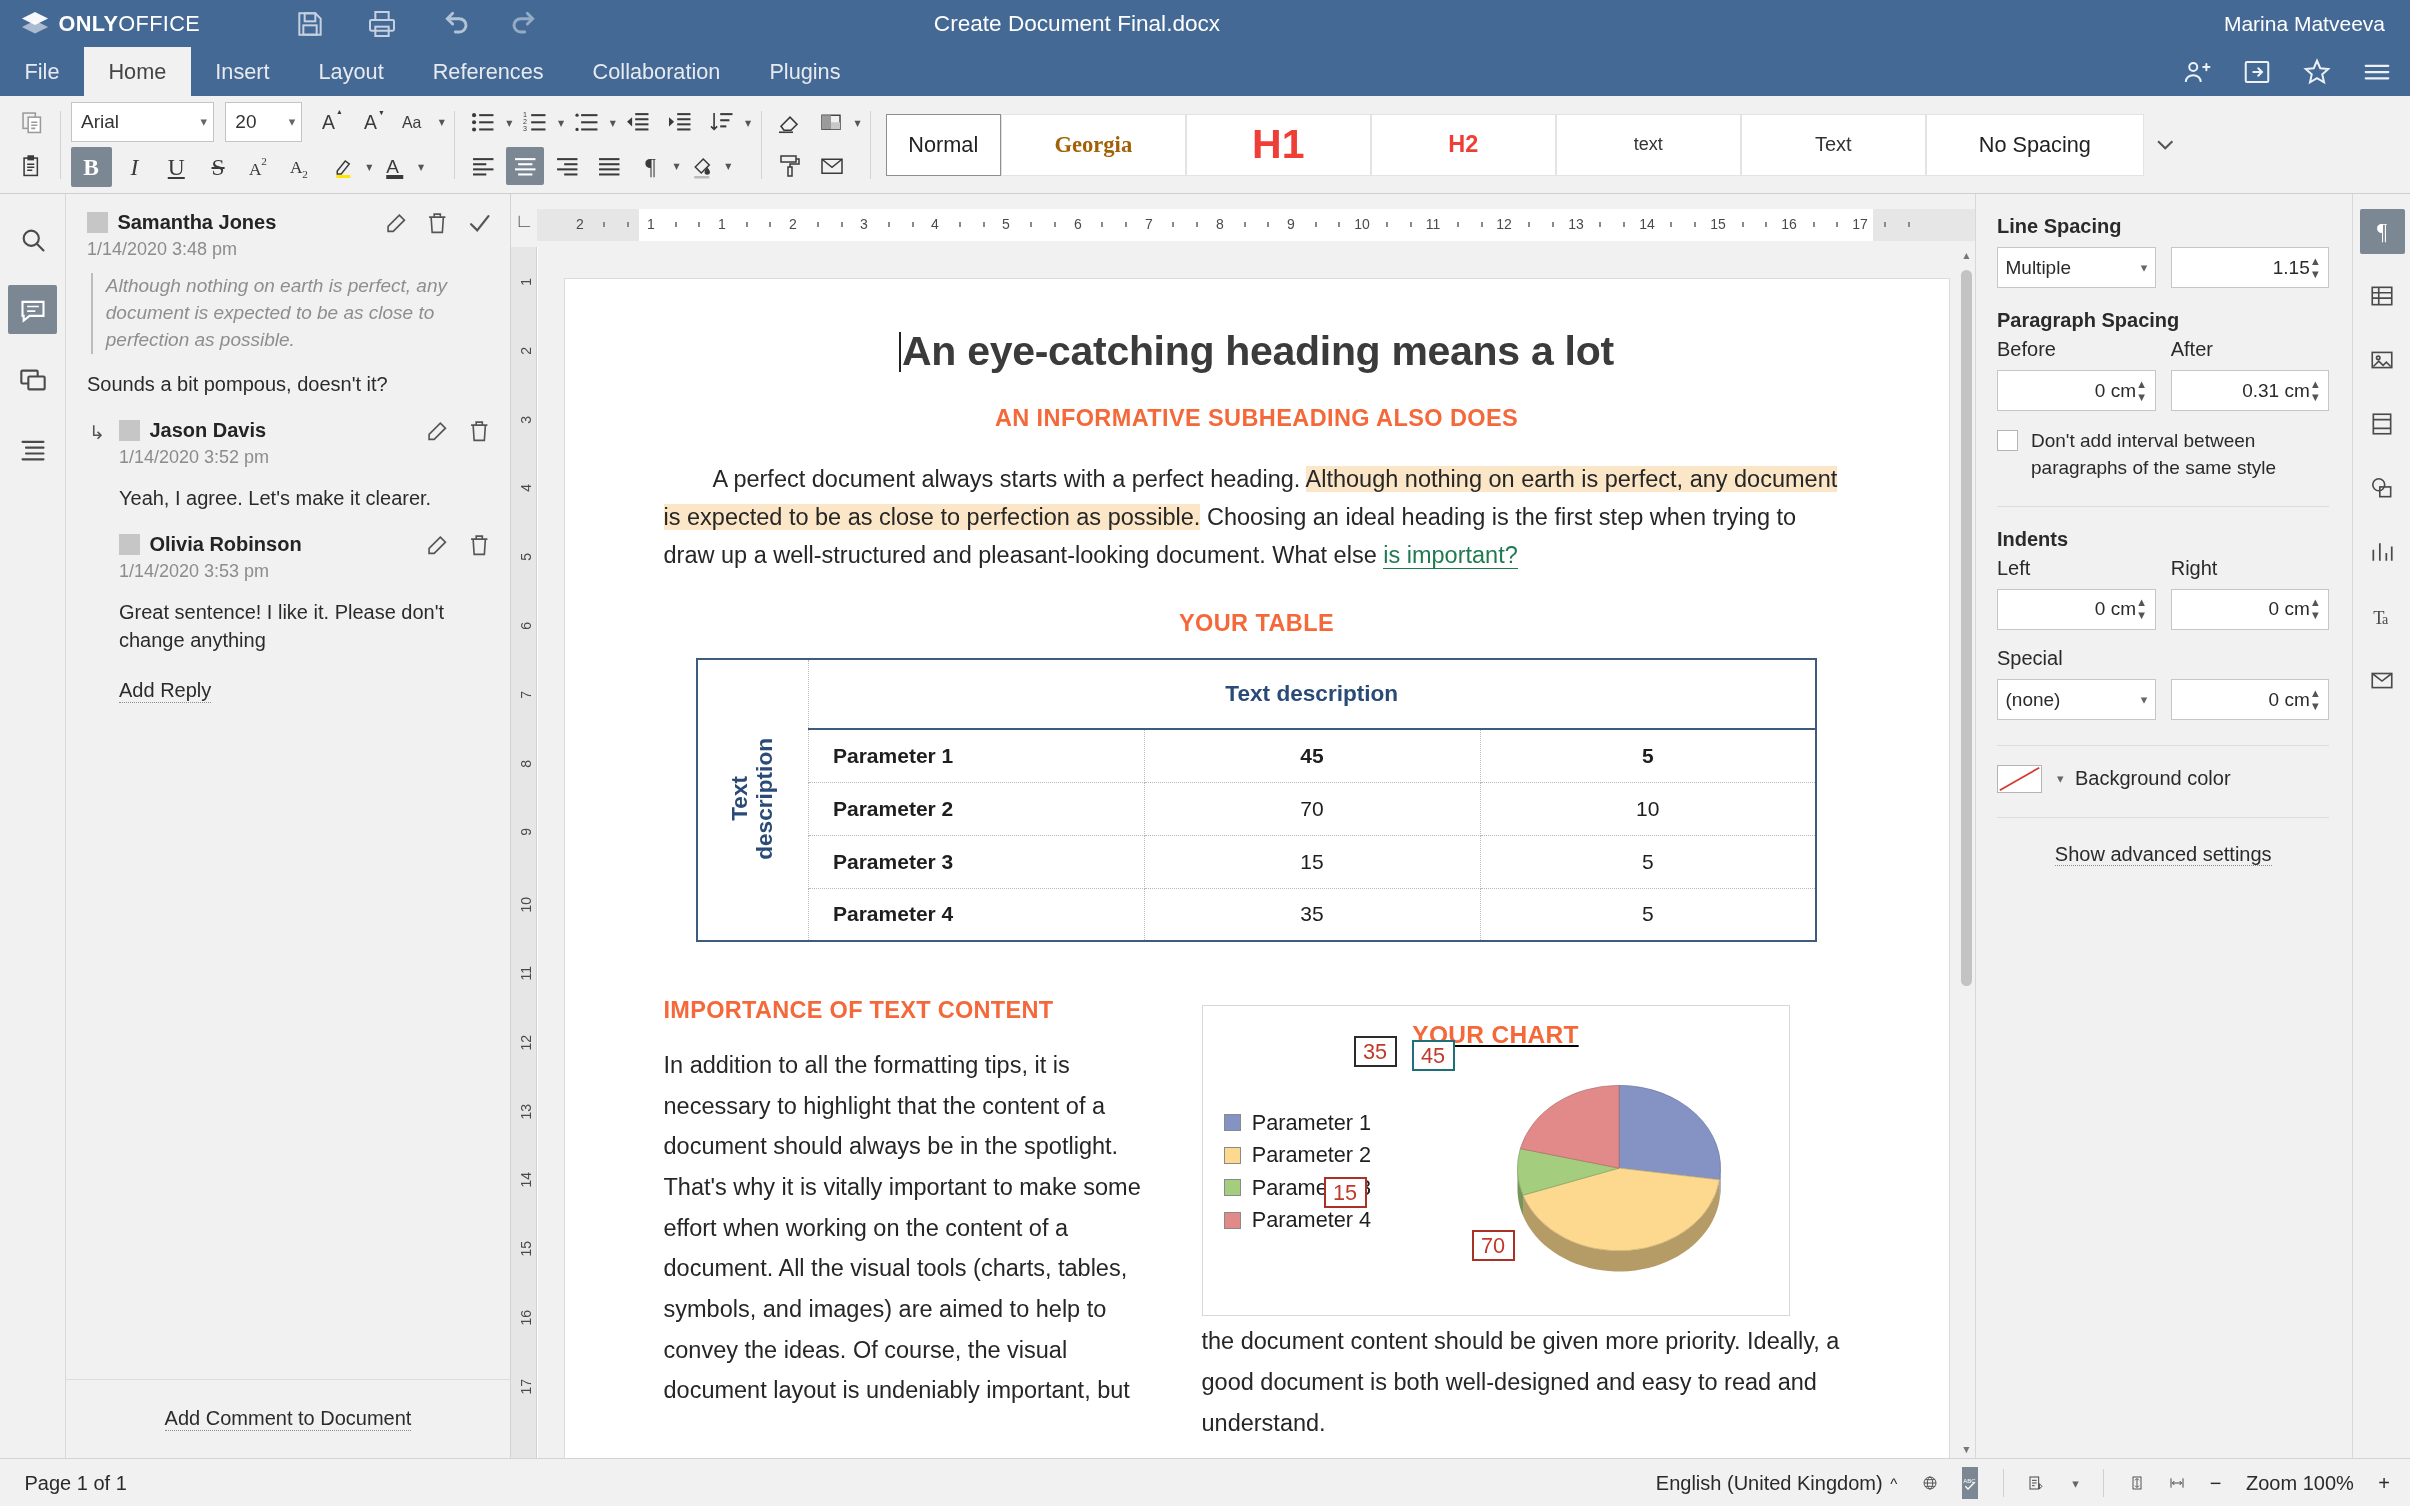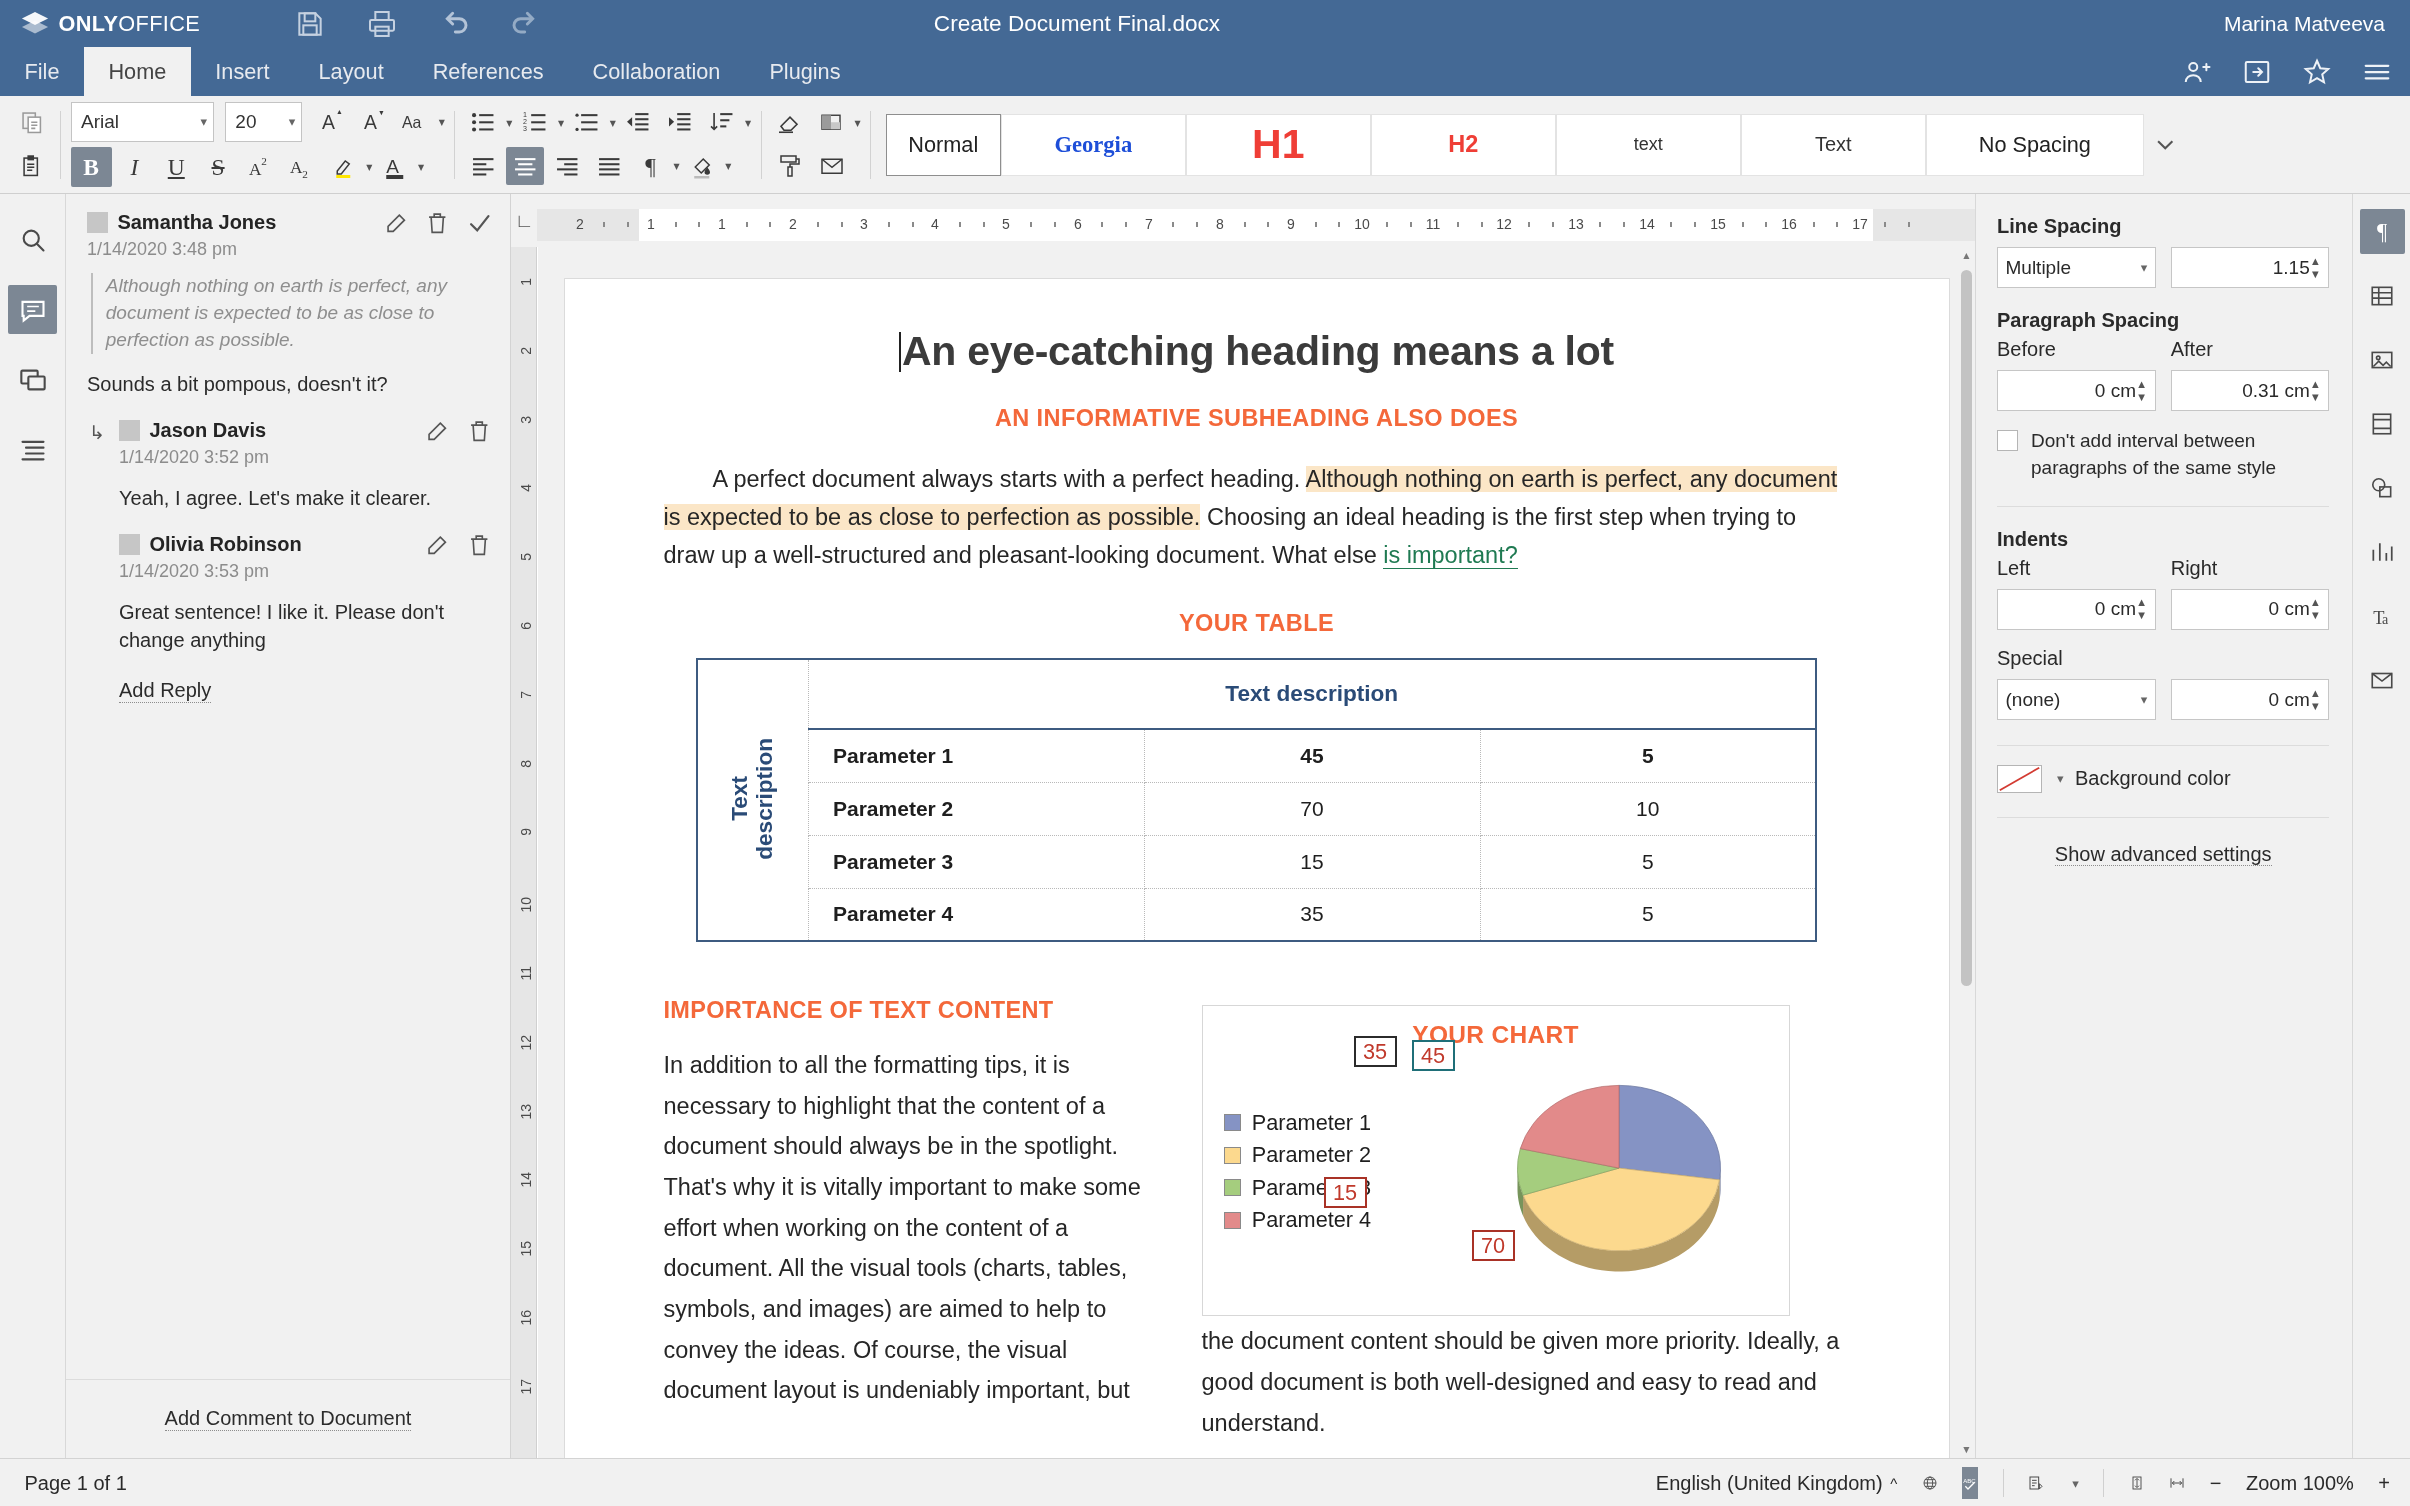--- a/index.html
+++ b/index.html
@@ -70,21 +70,21 @@
 
   
   .gallery { display: flex; align-items: stretch; height: 62px; margin-left: 5.6px; }
   .gal-item {
     width: 115px; background: #fff; border: 0.9px solid #e3e3e3;
     display: flex; align-items: center; justify-content: center;
     cursor: pointer; overflow: hidden; white-space: nowrap;
   }
   .gal-item.sel { border: 1.9px solid #8e8e8e; }
   .gal-normal { font-size: 21.7px; color: #222; }
-  .gal-georgia { font-family: "Liberation Serif", serif; font-size: 22.6px; color: #1d4ed8; font-weight: bold; }
+  .gal-georgia { font-family: "Liberation Serif", serif; font-size: 22.6px; color: #a16207; font-weight: bold; }
   .gal-h1 { font-size: 41px; color: #ef3e36; font-weight: bold; }
   .gal-h2 { font-size: 23.5px; color: #ef3e36; font-weight: bold; }
   .gal-text-sm { font-size: 18px; color: #333; }
   .gal-text-md { font-size: 20px; color: #333; }
   .gal-nospace { font-size: 21.7px; color: #222; }
   .gal-wide { width: 185px; }
   .gallery-exp { width: 43px; display:flex; align-items:center; justify-content:center; cursor:pointer; }
 
   
   .rail {
@@ -205,21 +205,21 @@
   .tdc.lbl { padding-left: 24.5px; font-weight: bold; }
   .tdc.num { text-align: center; }
   .tdc.num.bold { font-weight: bold; }
 
   .two-col { display: flex; margin-top: 55px; gap: 30px; }
   .col-left { width: 508px; }
   .col-h3 { font-size: 23.5px; font-weight: bold; color: #f4683a; letter-spacing: 0.3px; }
   .col-p { font-size: 23.5px; color: #262626; line-height: 1.73; margin-top: 21px; }
   .chart-box {
     width: 588px; height: 311px; border: 0.9px solid #d7d7d7; background: #fff;
-    position: relative; margin-top: 7.5px;
+    position: relative; margin-top: 7.5px; text-decoration: underline;
   }
   .chart-title {
     text-align: center; font-size: 24.5px; font-weight: bold; color: #f4683a;
     margin-top: 15px; letter-spacing: 0.3px;
   }
   .legend { position: absolute; left: 21px; top: 104px; }
   .lg-row { display: flex; align-items: center; gap: 11.3px; margin-bottom: 6.6px; }
   .lg-sw { width: 17px; height: 17px; }
   .lg-tx { font-size: 21.7px; color: #1e1e1e; }
   .pie-wrap { position: absolute; left: 275px; top: 49px; width: 282px; height: 245px; }

